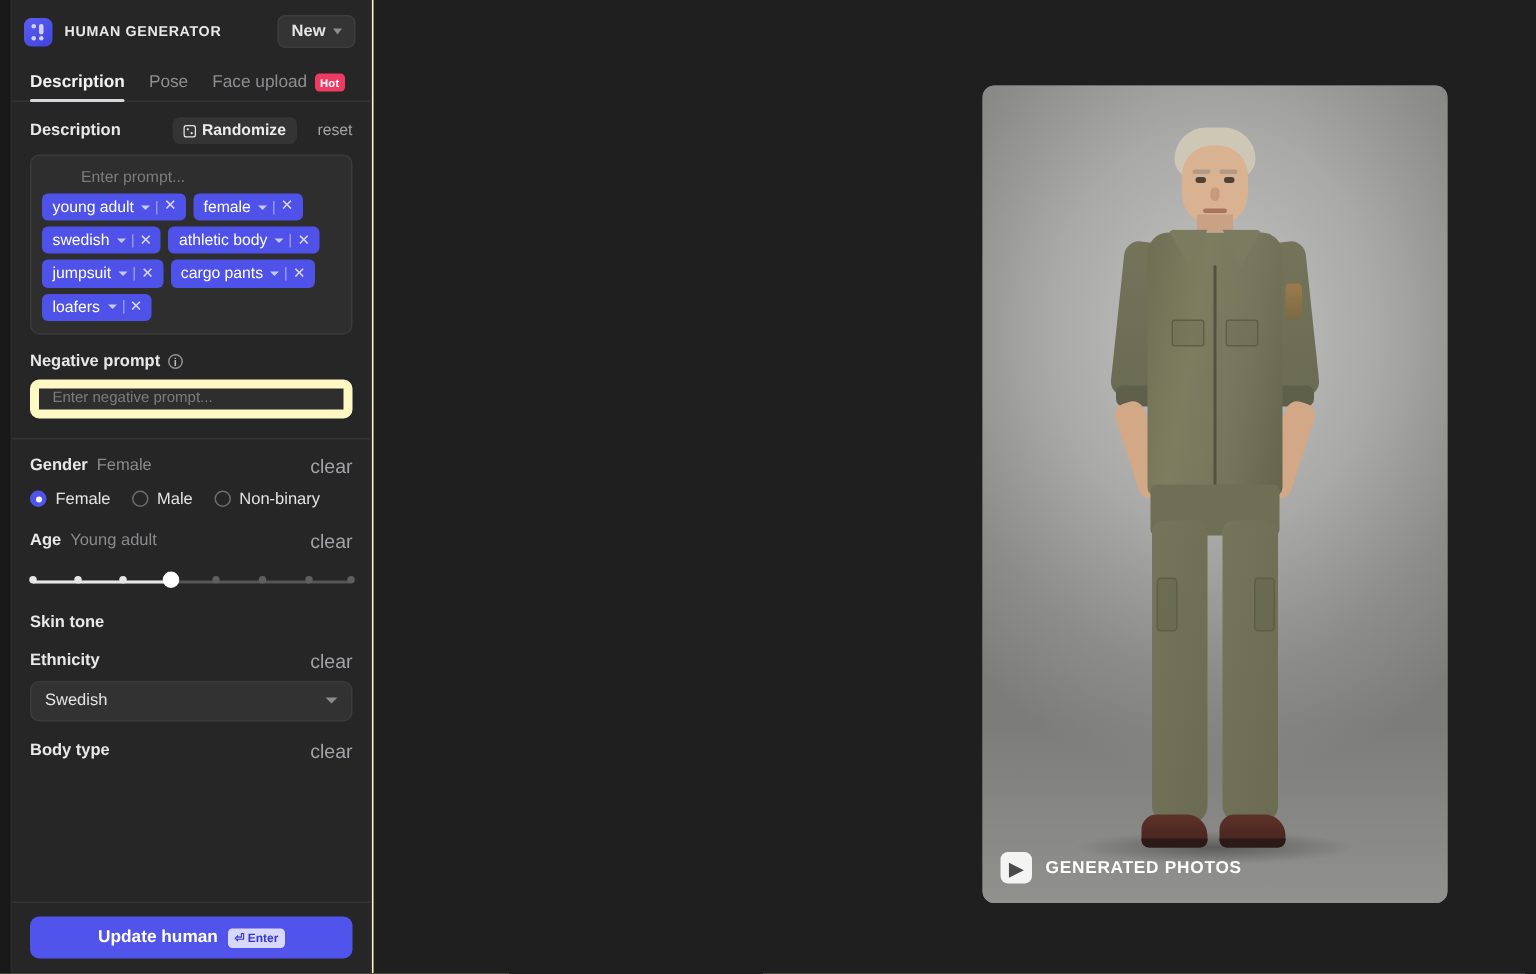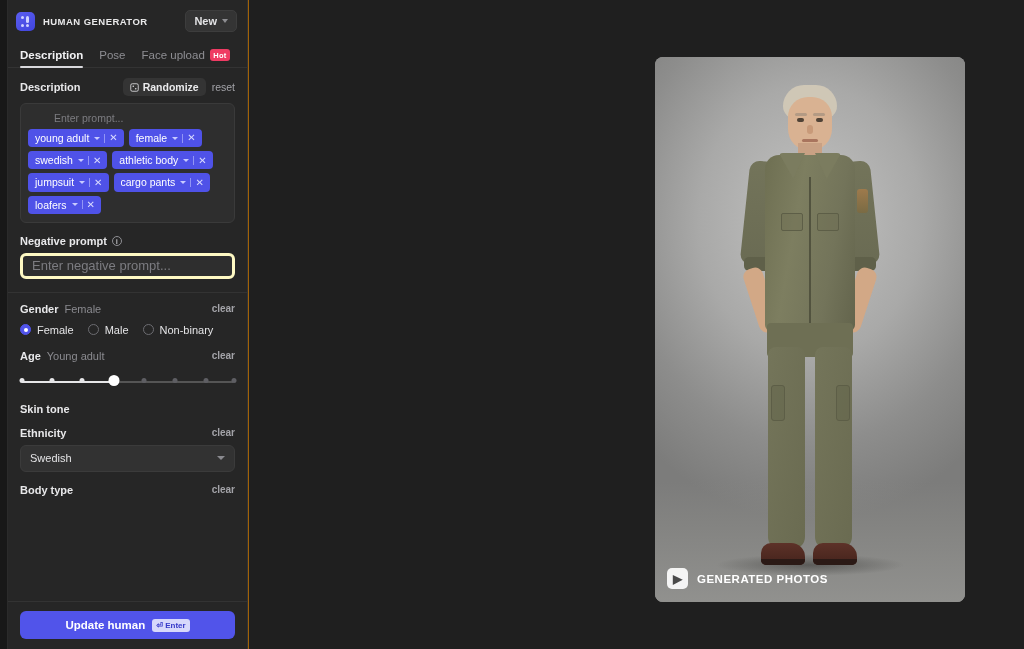--- a/index.html
+++ b/index.html
@@ -2,21 +2,21 @@
 <html><head>
 <meta charset="utf-8">
 <style>
   * { box-sizing: border-box; margin: 0; padding: 0; }
   html, body {
     width: 1024px; height: 649px;
     background: #1e1e1e;
     font-family: "Liberation Sans", sans-serif;
     overflow: hidden;
   }
-  #root { position: relative; width: 1024px; height: 649px; background: #a16207; }
+  #root { position: relative; width: 1024px; height: 649px; background: #fef9c3; }
 
   
   .rail {
     position: absolute; left: 0; top: 0; width: 8px; height: 649px;
     background: #181818; border-right: 1px solid #2b2b2b;
   }
 
   
   .panel {
     position: absolute; left: 8px; top: 0; width: 240px; height: 649px;
@@ -70,28 +70,28 @@
 
   
   .pbody { flex: 1; overflow: hidden; }
 
   .sec { padding: 10px 12px 0 12px; }
   .seclabel {
     display: flex; align-items: center; font-size: 11px; font-weight: bold;
     color: #e8e8ea; gap: 6px;
   }
   .seclabel .val { font-weight: normal; color: #8a8a8f; }
-  .clear { margin-left: auto; font-size: 10px; color: #a3a3a8; cursor: pointer; font-weight: bold; }
+  .clear { margin-left: auto; font-size: 13px; color: #a3a3a8; cursor: pointer; font-weight: normal; }
 
   .randomize {
     margin-left: auto; display: flex; align-items: center; gap: 4px;
     background: #343434; border-radius: 5px; padding: 3px 7px;
     font-size: 10.5px; font-weight: bold; color: #eaeaec; cursor: pointer;
   }
-  .reset { font-size: 10.5px; color: #a3a3a8; cursor: pointer; font-weight: normal; }
+  .reset { font-size: 10.5px; color: #a3a3a8; cursor: pointer; margin-left: 8px; font-weight: normal; }
 
   
   .promptbox {
     margin: 7px 12px 0 12px; background: #2e2e2e; border: 1px solid #3a3a3a;
     border-radius: 6px; padding: 7px 7px 8px 7px; min-height: 112px;
   }
   .phold { font-size: 10.5px; color: #7c7c81; padding: 1px 2px 5px 2px; margin-left: 24px; }
   .chips { display: flex; flex-wrap: wrap; gap: 4px 5px; }
   .chip {
     display: inline-flex; align-items: center; background: #4f52e8;
@@ -109,23 +109,23 @@
 
   
   .npwrap { padding: 12px 12px 0 12px; }
   .nplabel { display: flex; align-items: center; gap: 5px; font-size: 11px;
              font-weight: bold; color: #e8e8ea; }
   .infoi {
     width: 10px; height: 10px; border: 1px solid #8e8e93; border-radius: 50%;
     color: #b9b9be; font-size: 7.5px; line-height: 9px; text-align: center; font-weight: bold;
   }
   .npinput {
-    margin-top: 6px; background: #2e2e2e; border: 3px solid #fef9c3; border-radius: 6px;
+    margin-top: 6px; background: #2e2e2e; border: 6px solid #fef9c3; border-radius: 6px;
     height: 26px; display: flex; align-items: center; padding: 0 9px;
-    font-size: 13px; color: #7c7c81; cursor: text;
+    font-size: 10px; color: #7c7c81; cursor: text;
   }
 
   .divider { height: 1px; background: #333; margin: 13px 0 0 0; }
 
   
   .radios { display: flex; align-items: center; gap: 14px; margin-top: 9px; padding: 0 12px; }
   .radio { display: flex; align-items: center; gap: 6px; cursor: pointer;
            font-size: 11px; color: #e4e4e6; }
   .rdot { width: 11px; height: 11px; border-radius: 50%; border: 1.5px solid #6c6c71;
           display: flex; align-items: center; justify-content: center; }

